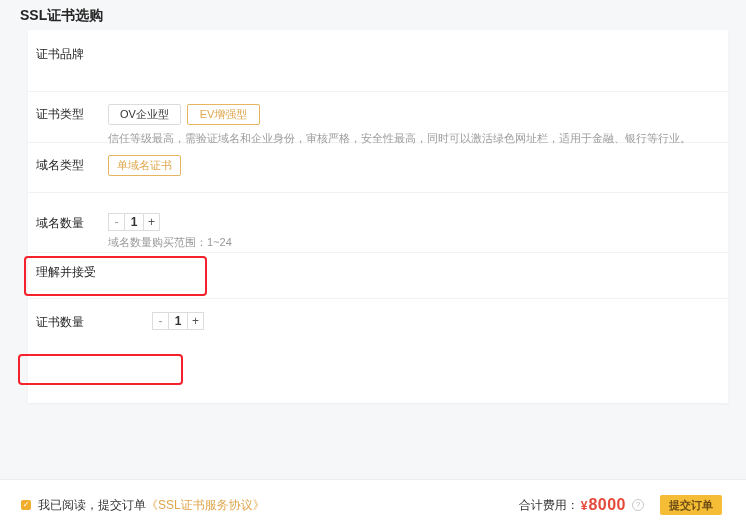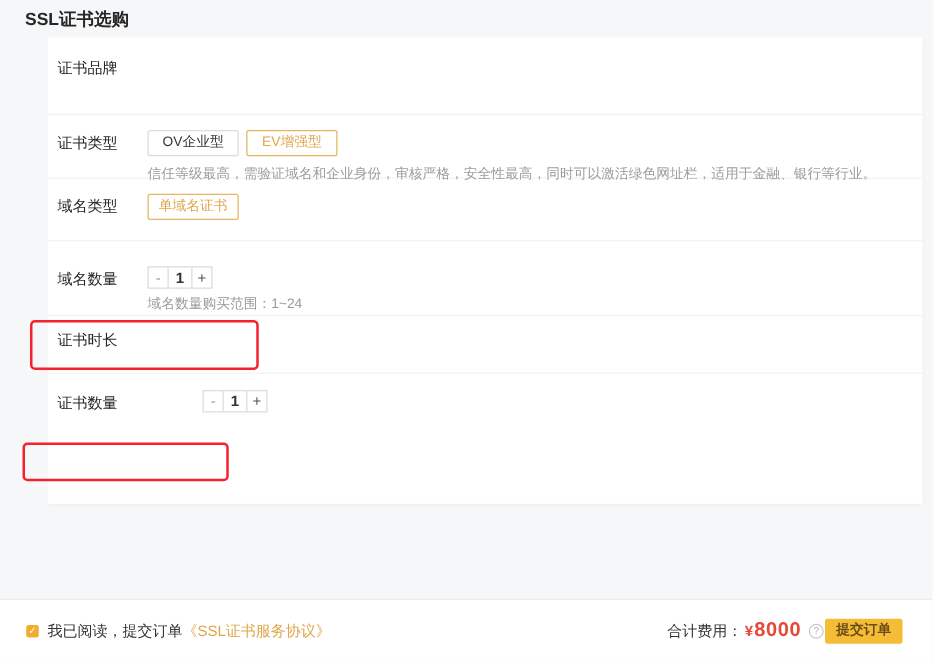--- a/index.html
+++ b/index.html
@@ -1,21 +1,21 @@
 <!DOCTYPE html>
 <html><head>
 <meta charset="utf-8">
 <style>
   * { margin:0; padding:0; box-sizing:border-box; }
   html,body { width:746px; height:530px; overflow:hidden;
     font-family:"Liberation Sans","DejaVu Sans",sans-serif;
     background:#f6f7f9; color:#262626; }
   .page-title { position:absolute; left:20px; top:7px; font-size:14px; font-weight:bold; color:#262626; }
 
-  .panel { position:absolute; left:38px; top:30px; width:700px; height:373px;
+  .panel { position:absolute; left:28px; top:30px; width:700px; height:373px;
     background:#fff; box-shadow:0 1px 3px rgba(0,0,0,0.04); }
 
   .row { position:relative; display:flex; border-bottom:1px solid #f2f2f2; }
   .row:last-child { border-bottom:none; }
   .row-label { width:80px; flex-shrink:0; padding-left:8px; font-size:12px; color:#262626; line-height:21px; }
   .row-content { flex:1; }
 
   .r1 { height:62px; padding-top:14px; }
   .r2 { height:51px; padding-top:12px; }
   .r3 { height:50px; padding-top:12px; }
@@ -51,23 +51,23 @@
     color:#fff; font-size:8px; line-height:10px; text-align:center; cursor:pointer; flex-shrink:0; }
   .agree-text { margin-left:7px; font-size:12px; color:#333; }
   .agree-link { font-size:12px; color:#dfa64b; cursor:pointer; }
   .footer-right { margin-left:auto; display:flex; align-items:center; }
   .total-label { font-size:12px; color:#333; }
   .price { display:flex; align-items:baseline; color:#e5493a; margin-left:2px; }
   .price .cur { font-size:12px; font-weight:bold; margin-right:1px; }
   .price .amt { font-size:16px; font-weight:bold; letter-spacing:0.5px; }
   .help-icon { width:12px; height:12px; border:1px solid #c9c9c9; border-radius:50%;
     font-size:8px; color:#b5b5b5; line-height:10px; text-align:center; margin-left:6px; cursor:pointer; }
-  .submit-btn { margin-left:1px; height:20px; padding:0 9px; background:#f5bd35;
+  .submit-btn { margin-left:16px; height:20px; padding:0 9px; background:#f5bd35;
     border:none; border-radius:2px; font-size:11px; color:#6b4c16; font-weight:bold;
-    line-height:20px; cursor:pointer; font-family:Liberation Mono, monospace; }
+    line-height:20px; cursor:pointer; font-family:Liberation Serif, serif; }
 </style>
 </head>
 <body>
 
 <div class="page-title">SSL证书选购</div>
 
 <div class="panel">
 
   <div class="row r1">
     <div class="row-label">证书品牌</div>
@@ -100,21 +100,21 @@
       <div class="stepper">
         <div class="step-btn minus">-</div>
         <div class="step-val">1</div>
         <div class="step-btn">+</div>
       </div>
       <div class="step-hint">域名数量购买范围：1~24</div>
     </div>
   </div>
 
   <div class="row r6">
-    <div class="row-label">证书时长</div>
+    <div class="row-label">理解并接受</div>
   </div>
 
   <div class="row r7">
     <div class="row-label">证书数量</div>
     <div class="row-content">
       <div class="stepper">
         <div class="step-btn minus">-</div>
         <div class="step-val">1</div>
         <div class="step-btn">+</div>
       </div>

